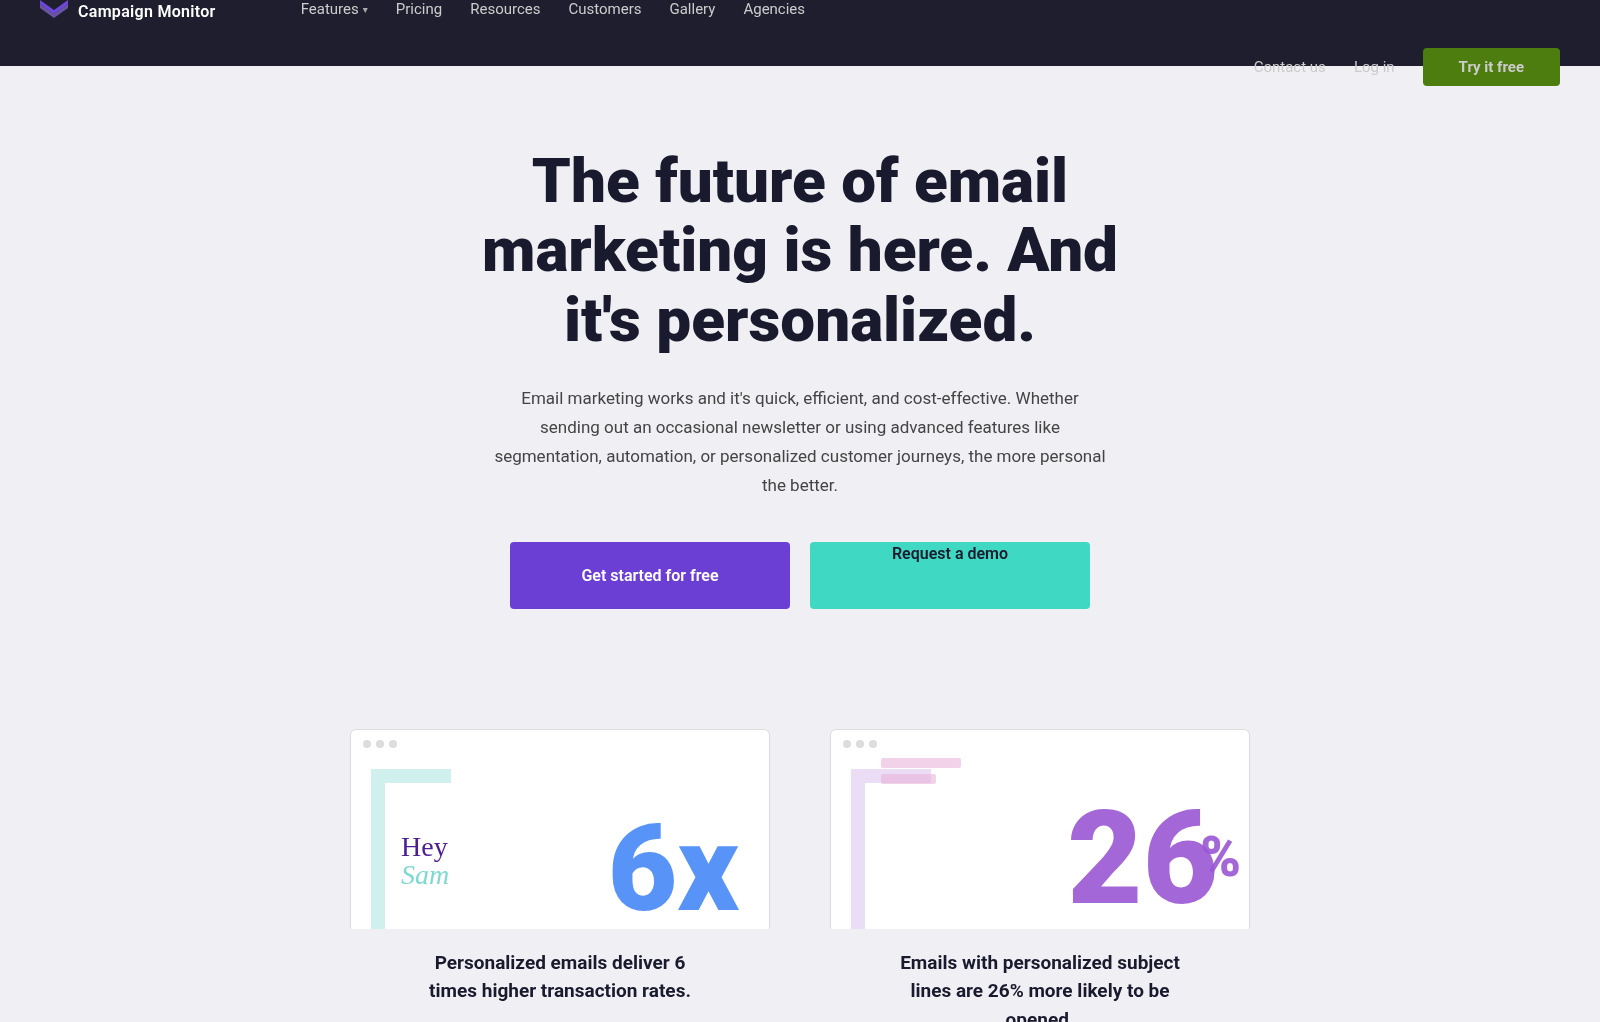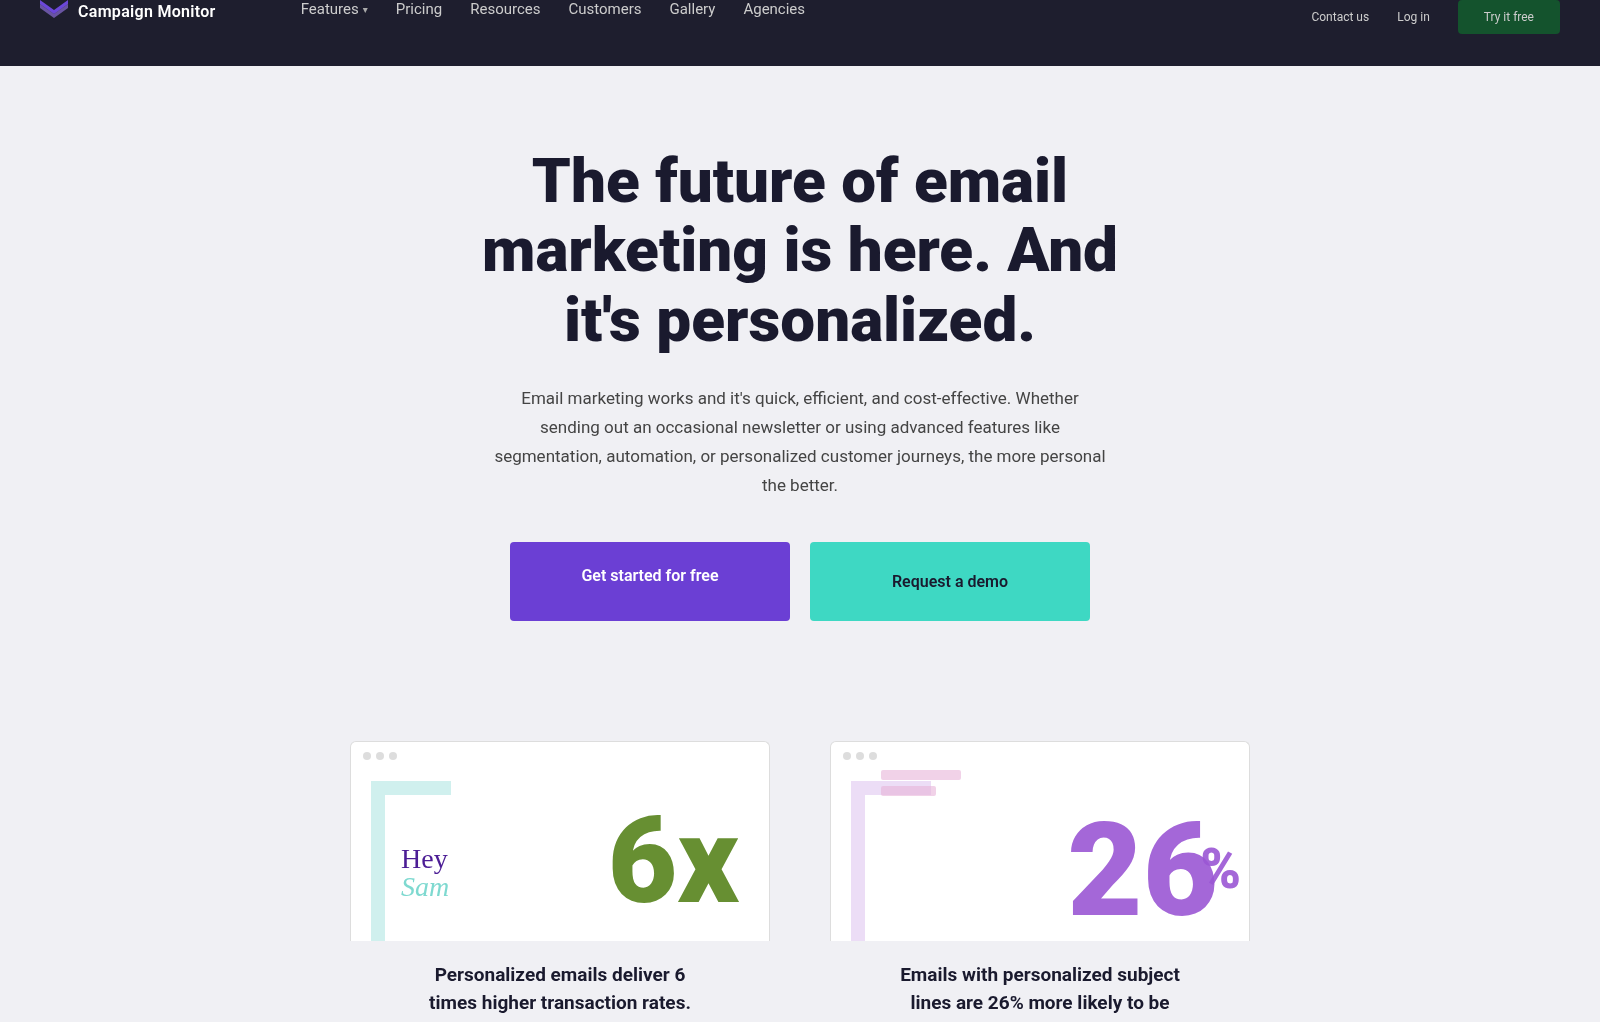--- a/index.html
+++ b/index.html
@@ -68,29 +68,30 @@
     .nav-right {
       display: flex;
       align-items: center;
       gap: 28px;
       margin-left: auto;
     }
 
     .nav-right a {
       color: #ccc;
       text-decoration: none;
-      font-size: 12px;
+      font-size: 15px;
+      margin-top: 48px;
     }
 
     .btn-try {
-      background: #14532d;
+      background: #4d7c0f;
       color: #1e1e2e;
-      font-weight: 400;
+      font-weight: 700;
       font-size: 15px;
-      padding: 10px 26px;
+      padding: 10px 36px;
       border-radius: 4px;
       text-decoration: none;
       border: none;
       cursor: pointer;
       white-space: nowrap;
     }
 
     
     .hero {
       background: #f0f0f4;
@@ -133,21 +134,21 @@
       cursor: pointer;
       text-decoration: none;
       min-width: 280px;
     }
 
     .btn-teal {
       background: #3ed8c3;
       color: #1a1a2e;
       font-size: 16px;
       font-weight: 600;
-      padding: 30px 48px;
+      padding: 2px 48px;
       border-radius: 4px;
       border: none;
       cursor: pointer;
       text-decoration: none;
       min-width: 280px;
     }
 
     
     .stats-section {
       background: #f0f0f4;
@@ -222,25 +223,25 @@
       font-size: 28px;
       color: #7ed9d0;
       font-family: Georgia, serif;
       font-style: italic;
       line-height: 1;
     }
 
     .big-6x {
       font-size: 120px;
       font-weight: 900;
-      color: #4d7c0f;
+      color: #3b82f6;
       line-height: 1;
       position: absolute;
       right: 30px;
-      bottom: 20px;
+      bottom: 0;
       opacity: 0.85;
     }
 
     .letter-T-left {
       position: absolute;
       left: 20px;
       bottom: 0;
       width: 80px;
       height: 160px;
       border-top: 14px solid #8bdbd5;

